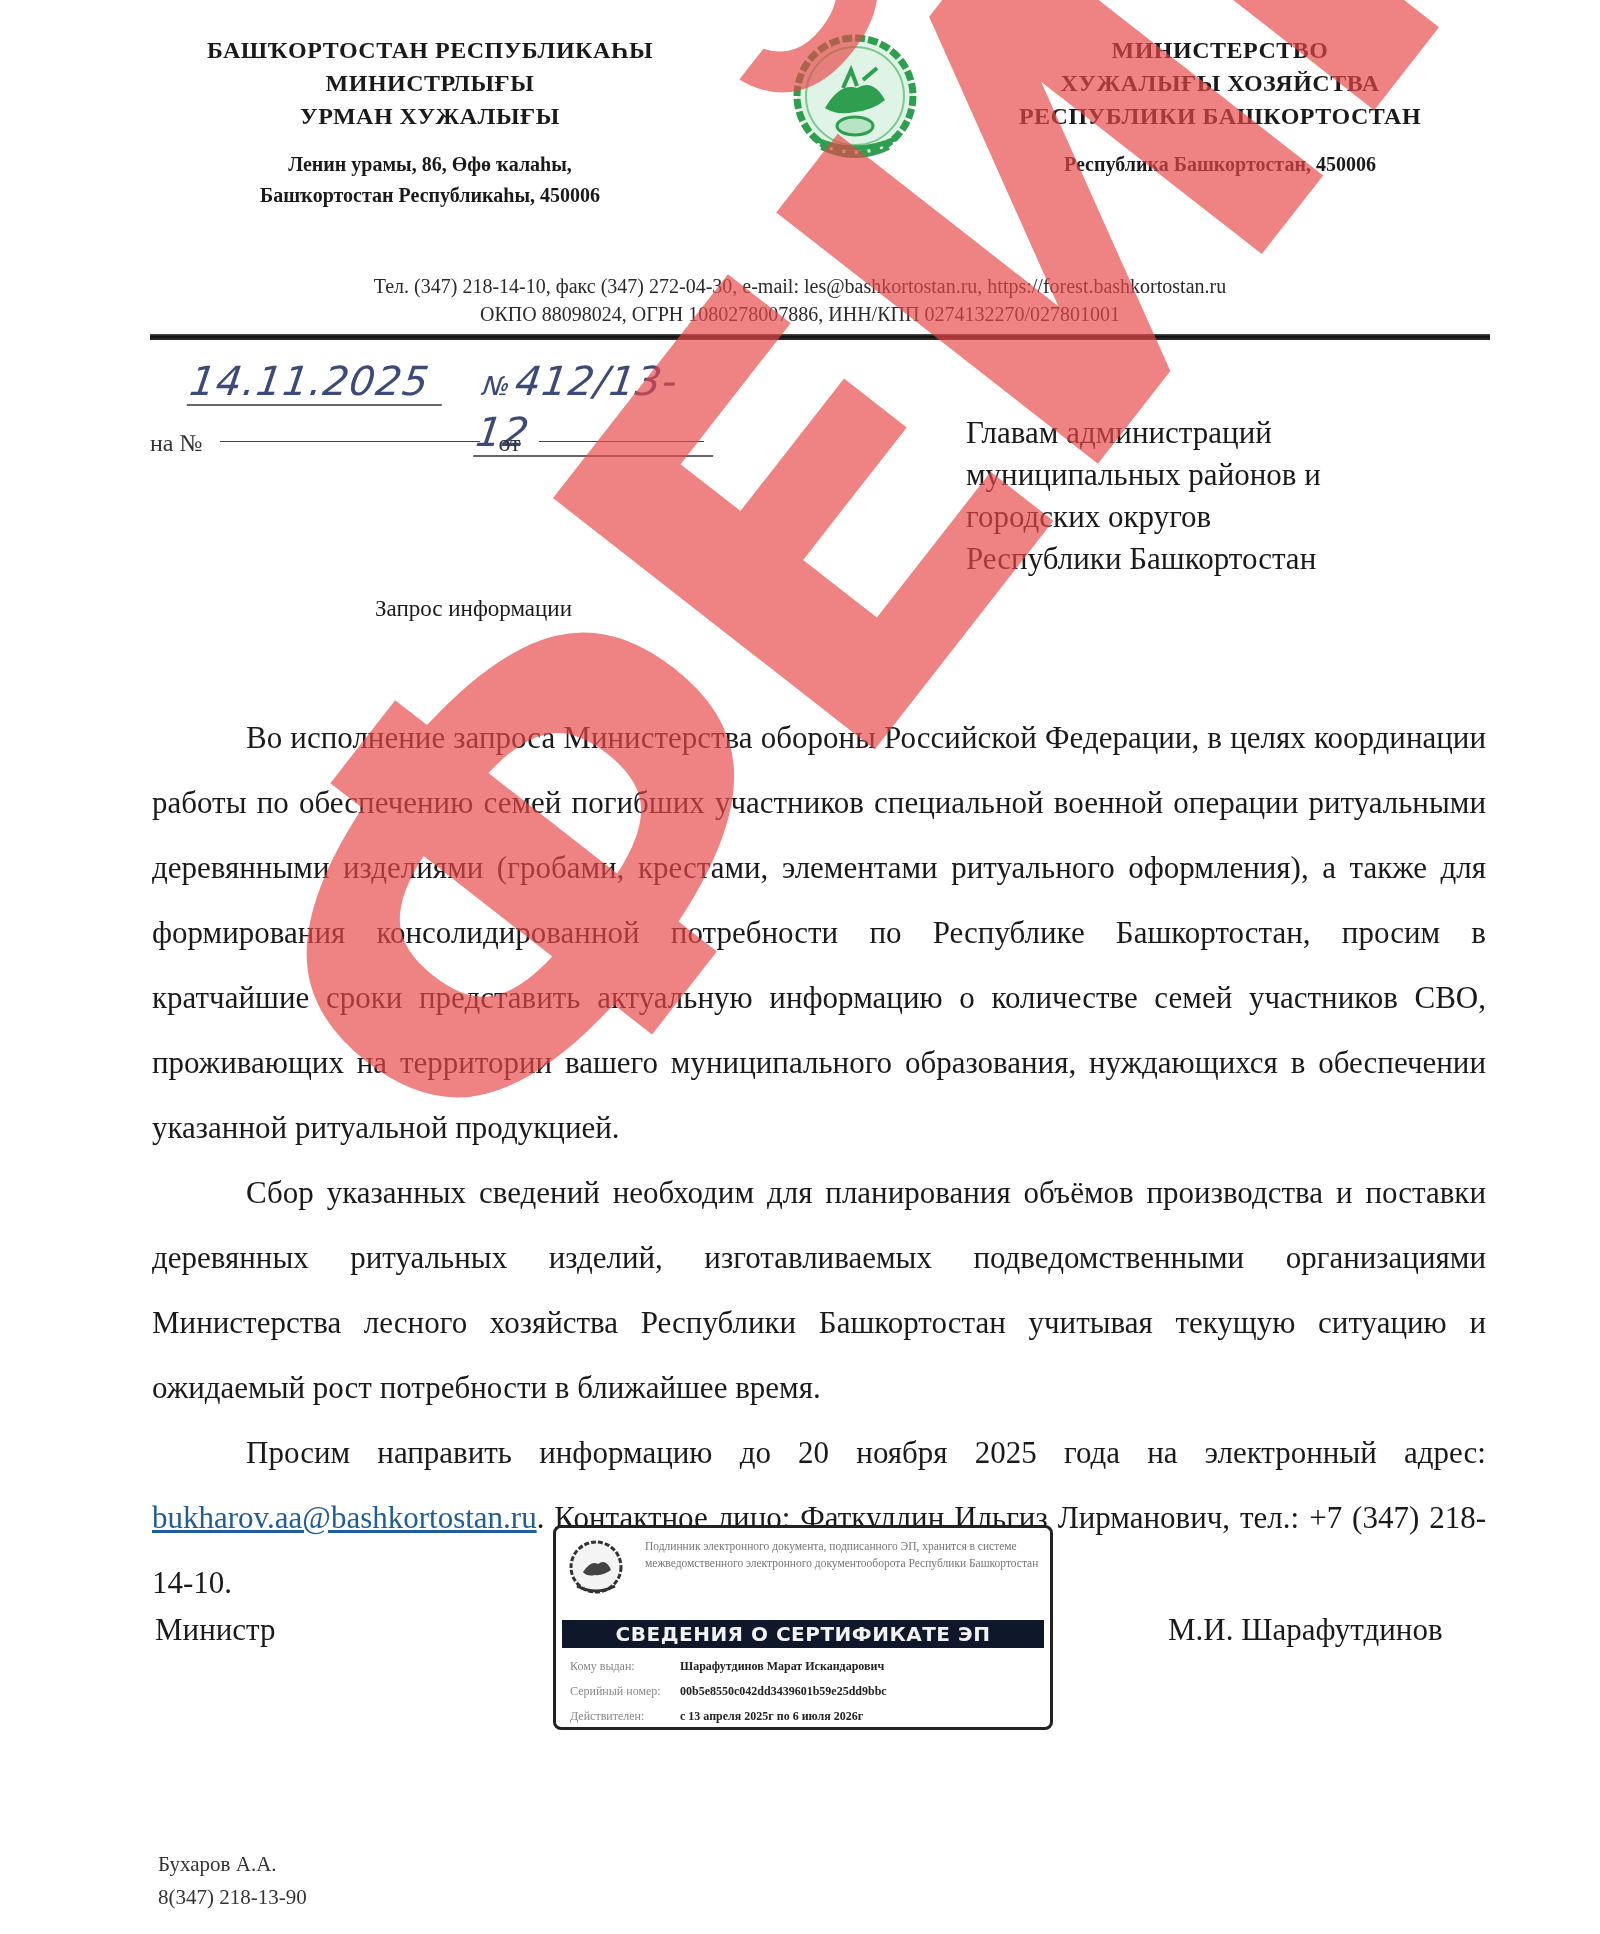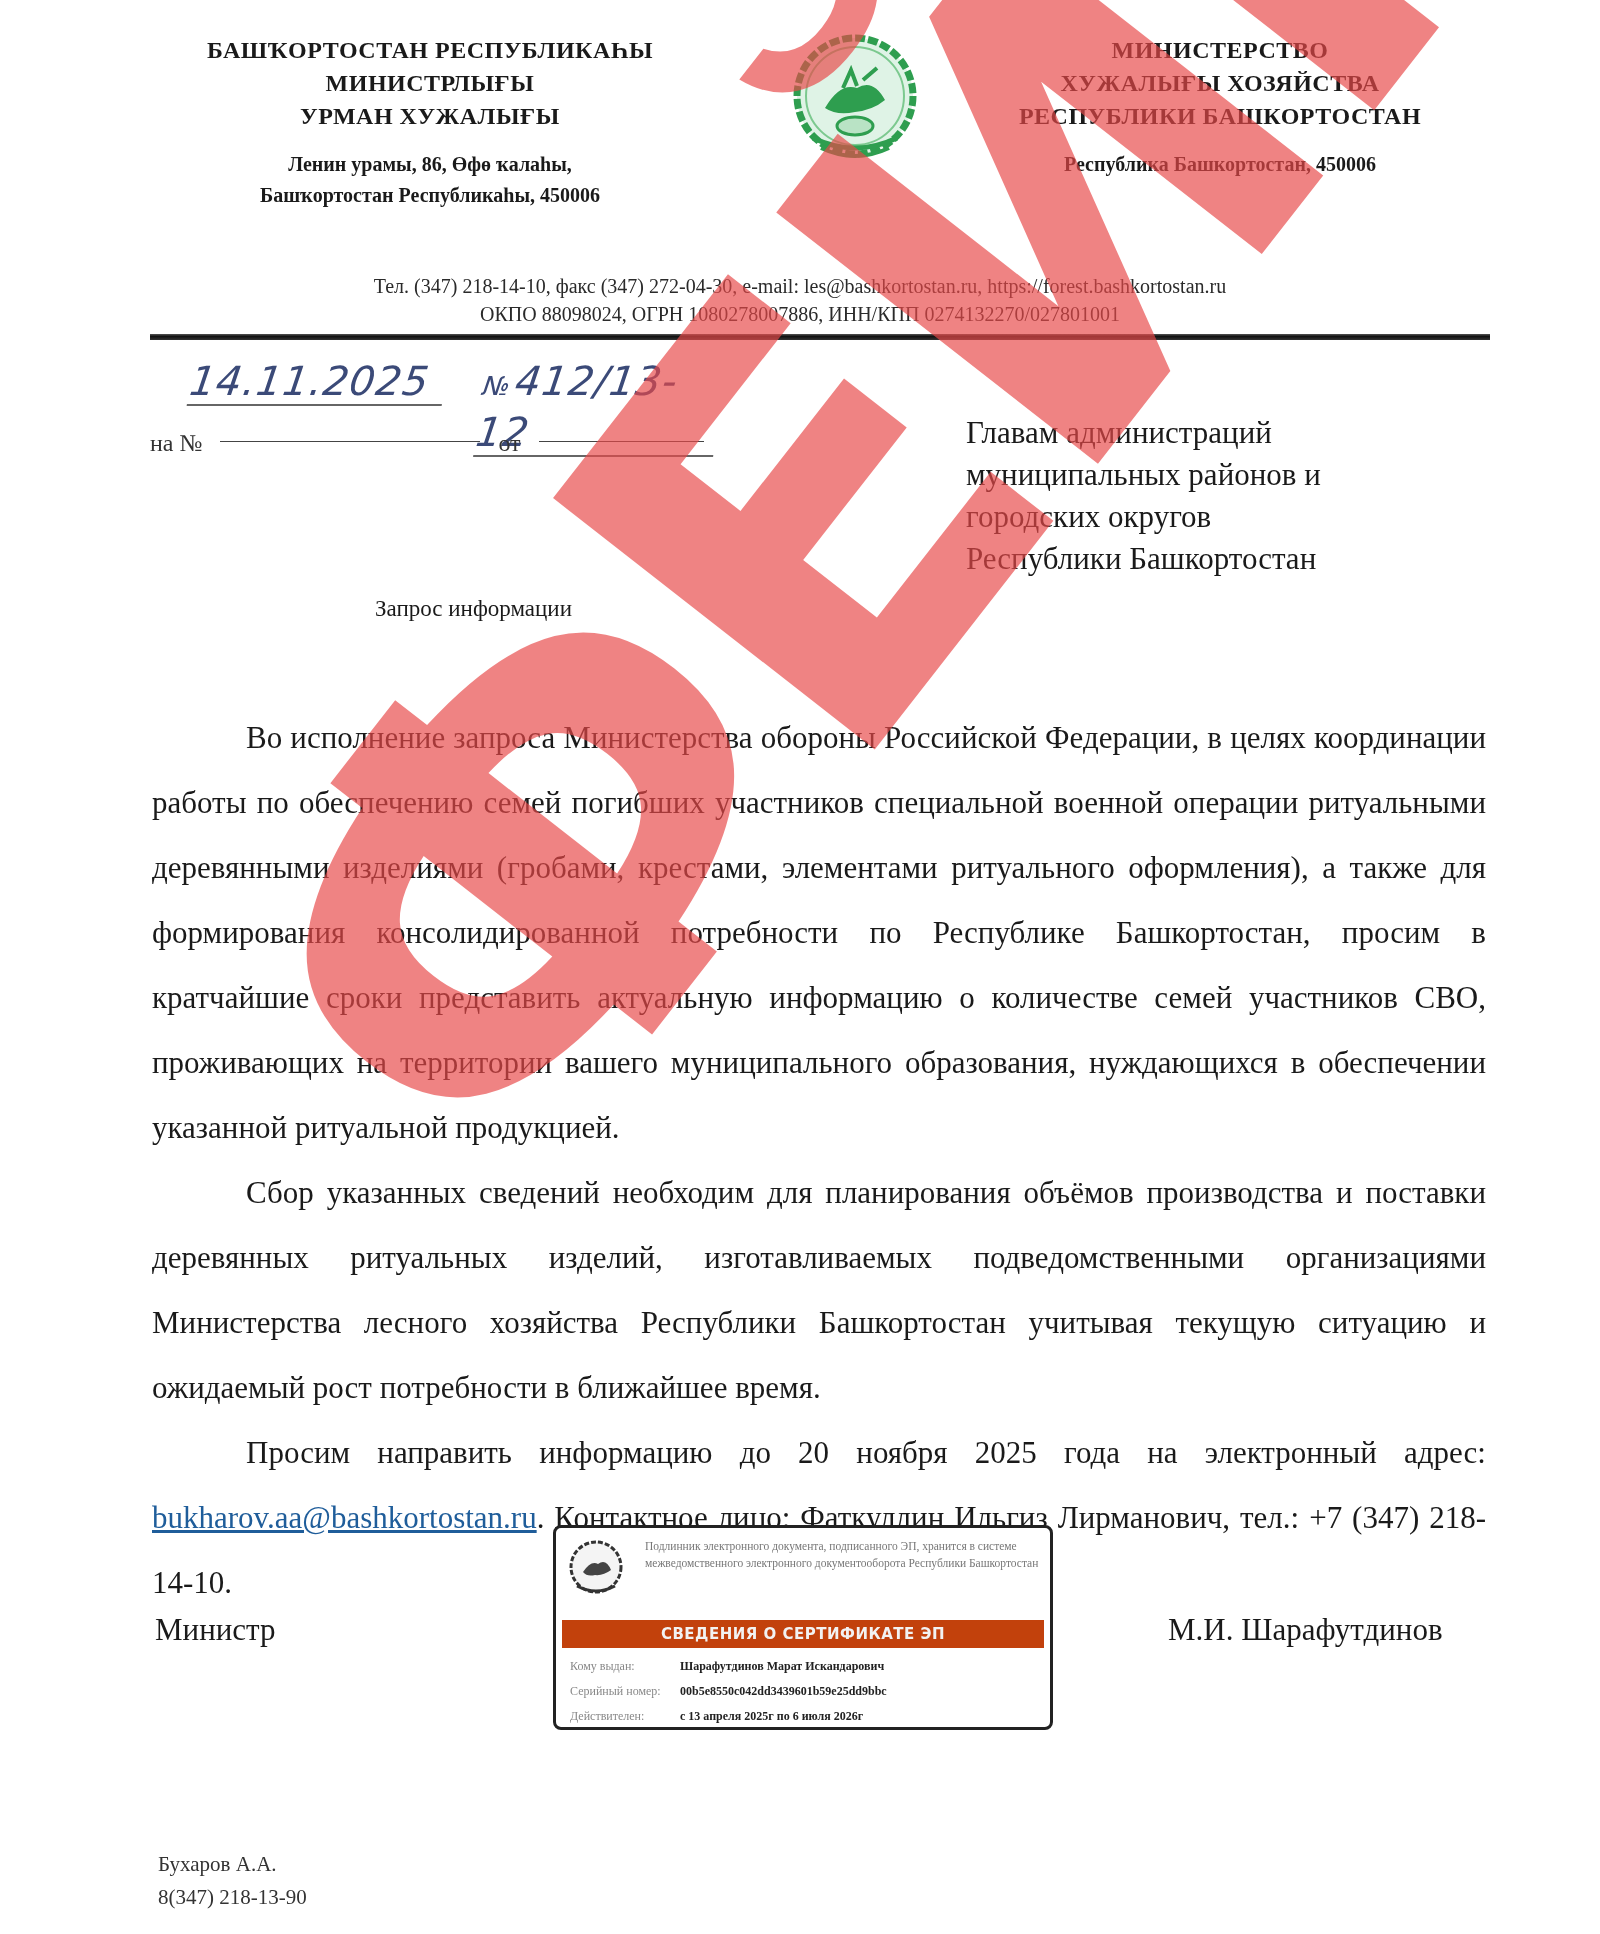--- a/index.html
+++ b/index.html
@@ -71,22 +71,22 @@
 
   .cert {
     position: absolute; left: 553px; top: 1525px; width: 500px; height: 205px;
     border: 3px solid #222; border-radius: 8px; background: #fff;
     font-family: "Liberation Serif", serif;
   }
   .cert-top { display: flex; height: 92px; padding: 10px 10px 0 9px; }
   .cert-emblem { width: 62px; height: 62px; flex-shrink: 0; }
   .cert-note { margin-left: 18px; font-size: 11.5px; line-height: 17px; color: #777; }
   .cert-bar {
-    margin: 0 6px; height: 28px; background: #c2410c; color: #f2f2f2;
-    font-family: "DejaVu Sans", sans-serif; font-weight: bold; font-size: 15px;
+    margin: 0 6px; height: 28px; background: #0f172a; color: #f2f2f2;
+    font-family: "DejaVu Sans", sans-serif; font-weight: bold; font-size: 20px;
     text-align: center; line-height: 28px; letter-spacing: 0.5px;
   }
   .cert-rows { padding: 6px 14px 0 14px; }
   .cert-row { display: flex; font-size: 12px; line-height: 25px; }
   .cert-label { color: #888; width: 110px; flex-shrink: 0; }
   .cert-value { color: #222; font-weight: bold; }
 
   
   .executor { position: absolute; left: 158px; top: 1848px; font-size: 21px; line-height: 33px; color: #333; }
 

